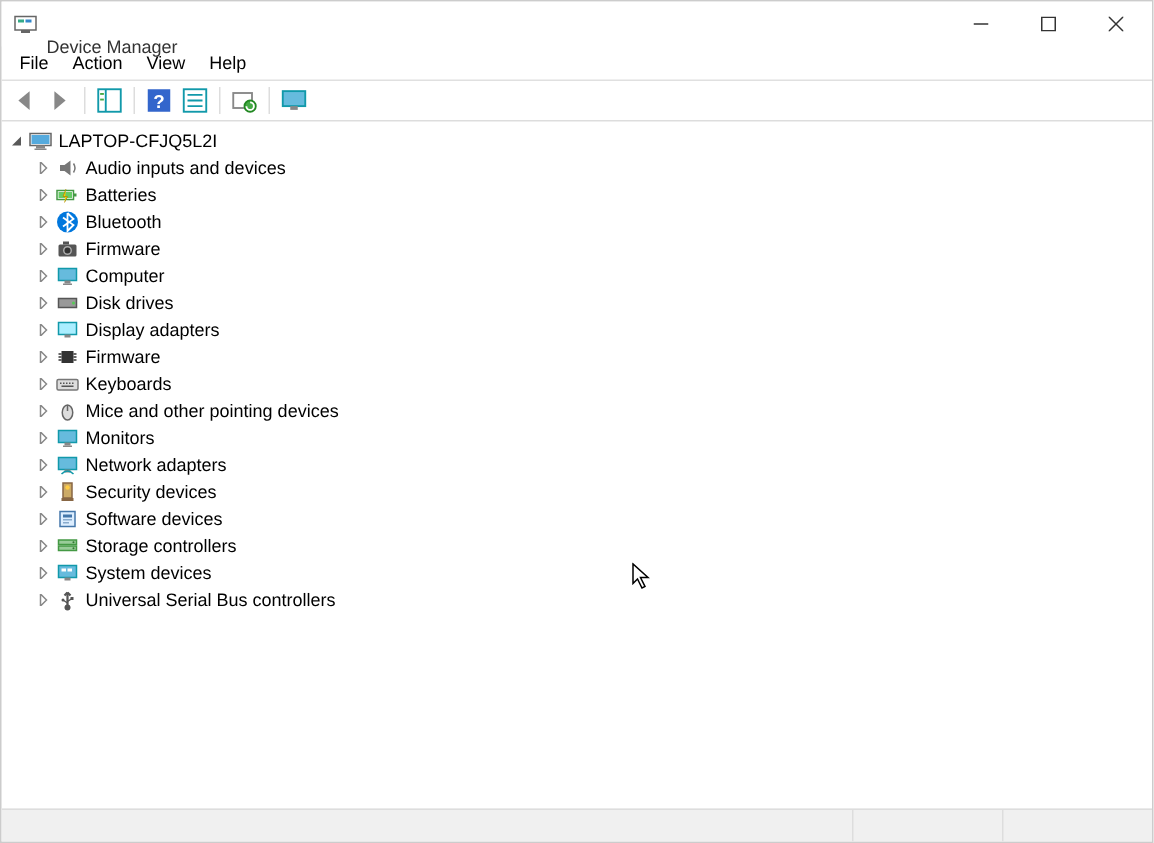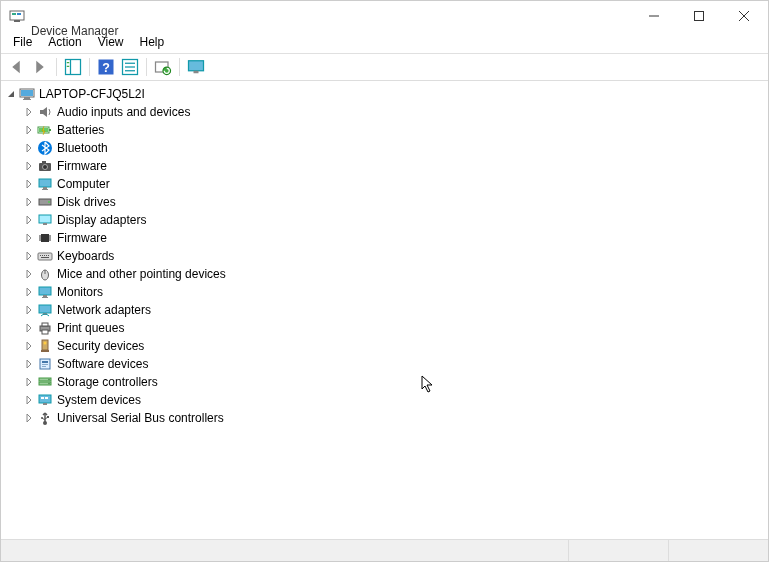--- a/index.html
+++ b/index.html
@@ -400,35 +400,20 @@
       <span class="node-label">Network adapters</span>
     </div>
     <div class="tree-row indent-1">
       <span class="expander">
         <svg viewBox="0 0 8 8">
           <path d="M2 0 L6 4 L2 8 Z" fill="none" stroke="#888"></path>
         </svg>
       </span>
       <span class="node-icon">
         <svg viewBox="0 0 16 16">
-          <rect x="3" y="6" width="10" height="5" fill="#999" stroke="#555"></rect>
-          <rect x="5" y="3" width="6" height="3" fill="#fff" stroke="#555"></rect>
-          <rect x="5" y="10" width="6" height="4" fill="#fff" stroke="#555"></rect>
-        </svg>
-      </span>
-      <span class="node-label">Print queues</span>
-    </div>
-    <div class="tree-row indent-1">
-      <span class="expander">
-        <svg viewBox="0 0 8 8">
-          <path d="M2 0 L6 4 L2 8 Z" fill="none" stroke="#888"></path>
-        </svg>
-      </span>
-      <span class="node-icon">
-        <svg viewBox="0 0 16 16">
           <rect x="5" y="2" width="6" height="10" fill="#ca6" stroke="#864"></rect>
           <circle cx="8" cy="5" r="1.5" fill="#fc4"></circle>
           <rect x="4" y="12" width="8" height="2" fill="#864"></rect>
         </svg>
       </span>
       <span class="node-label">Security devices</span>
     </div>
     <div class="tree-row indent-1">
       <span class="expander">
         <svg viewBox="0 0 8 8">

